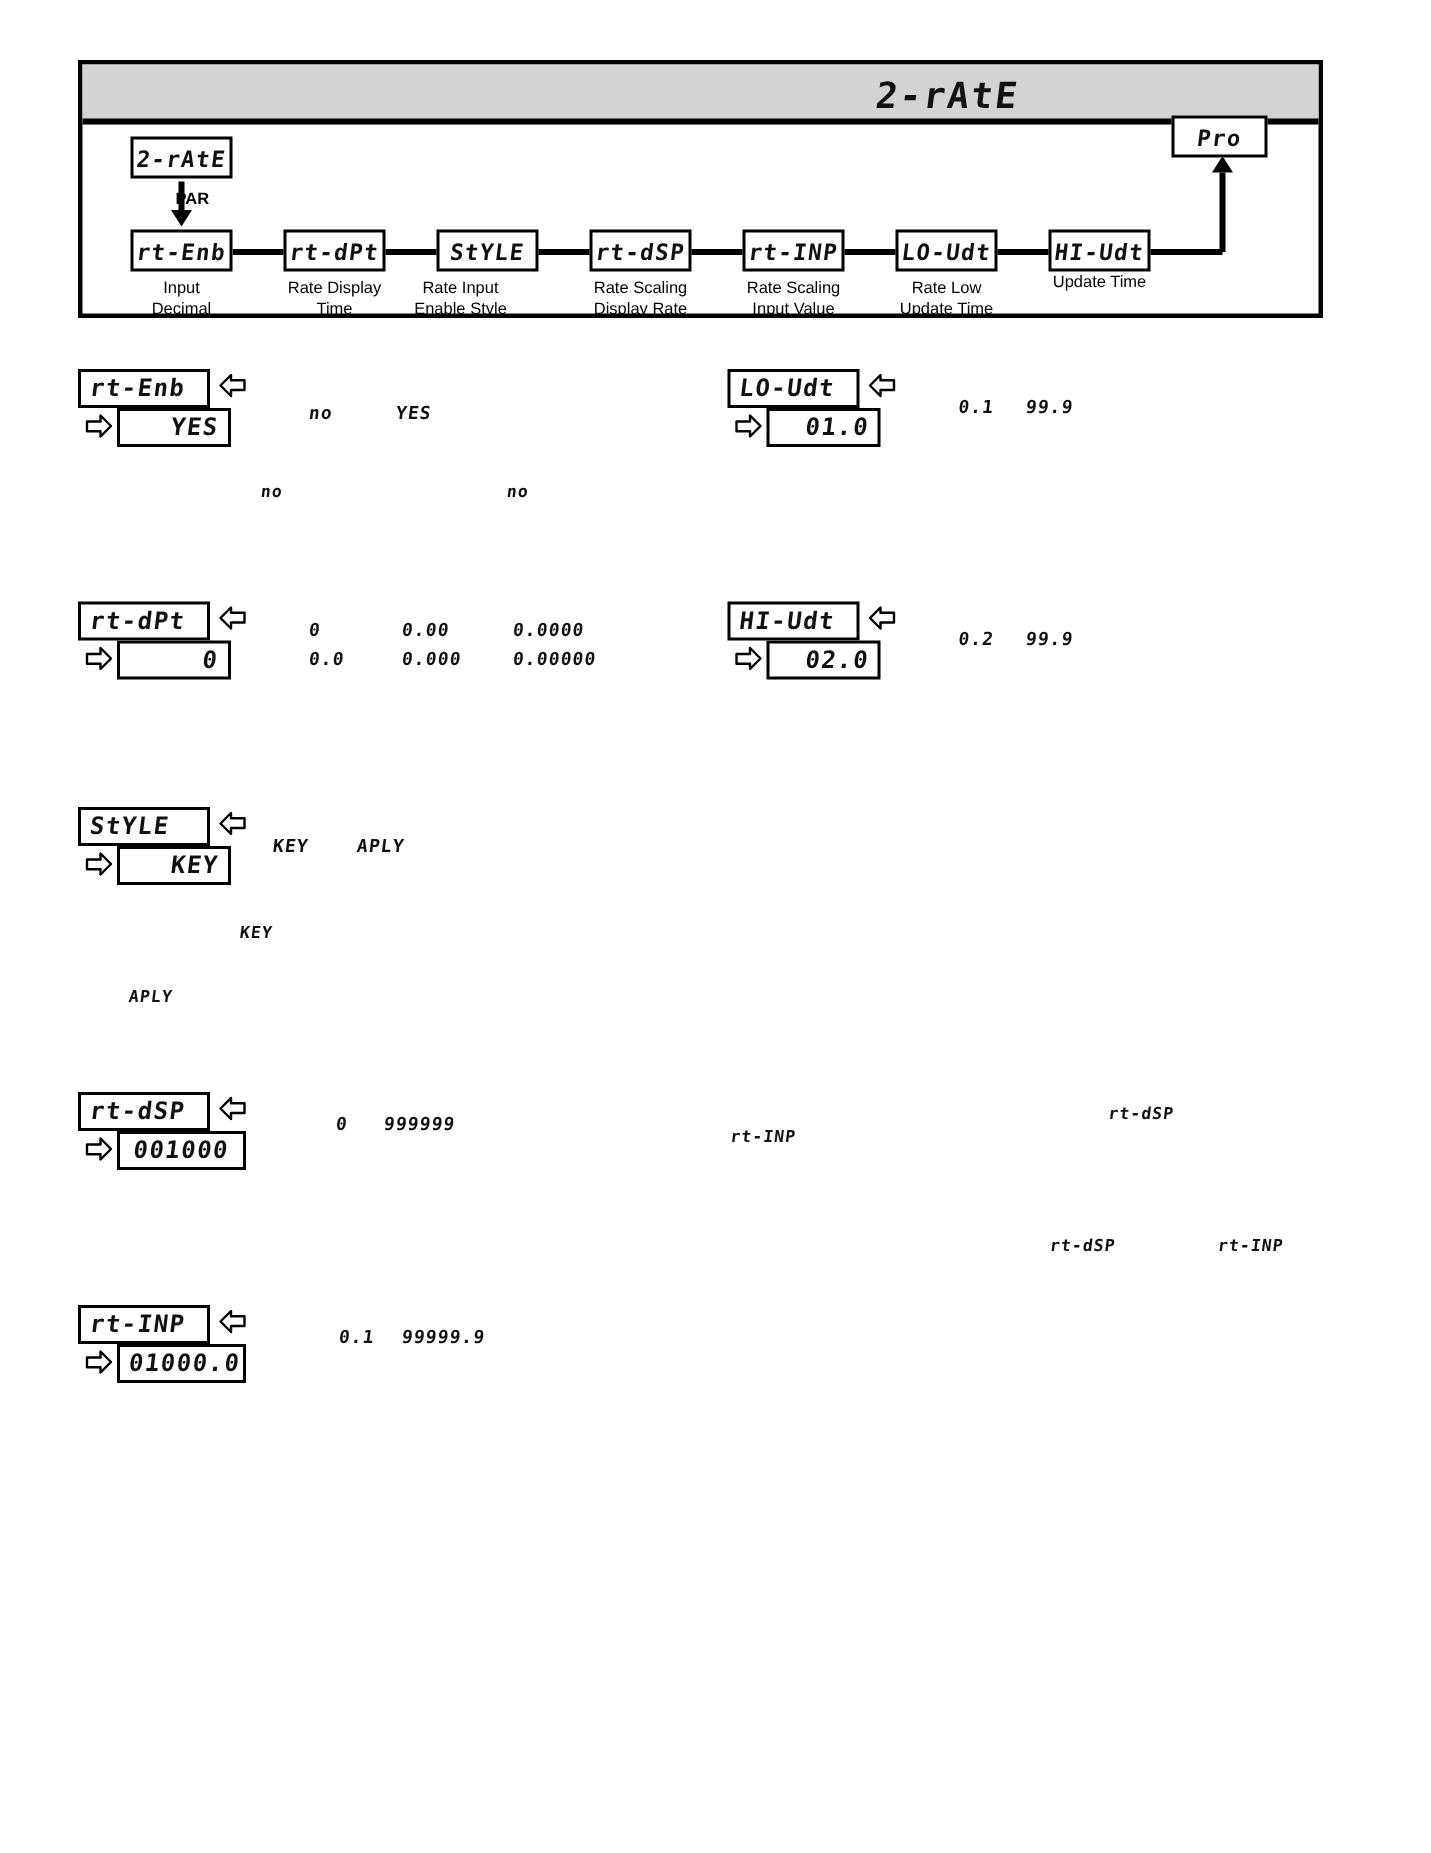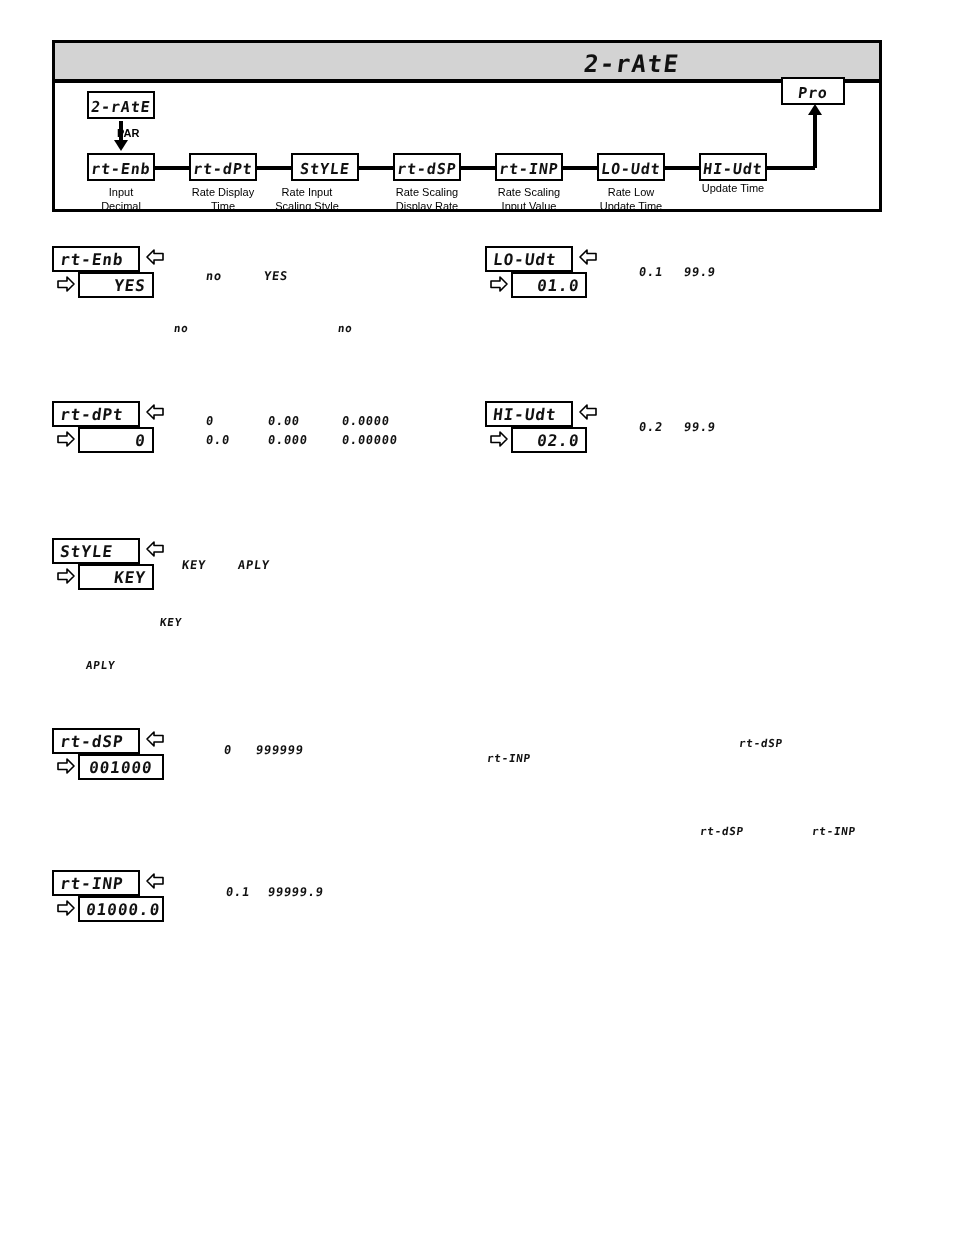--- a/index.html
+++ b/index.html
@@ -209,21 +209,21 @@
     <div class="flabel" style="left:14px; top:98px;">
       <div>Input</div>
       <div>Decimal</div>
     </div>
     <div class="flabel" style="left:116px; top:98px;">
       <div>Rate Display</div>
       <div>Time</div>
     </div>
     <div class="flabel" style="left:200px; top:98px;">
       <div>Rate Input</div>
-      <div>Scaling Style</div>
+      <div>Enable Style</div>
     </div>
     <div class="flabel" style="left:320px; top:98px;">
       <div>Rate Scaling</div>
       <div>Display Rate</div>
     </div>
     <div class="flabel" style="left:422px; top:98px;">
       <div>Rate Scaling</div>
       <div>Input Value</div>
     </div>
     <div class="flabel" style="left:524px; top:98px;">

